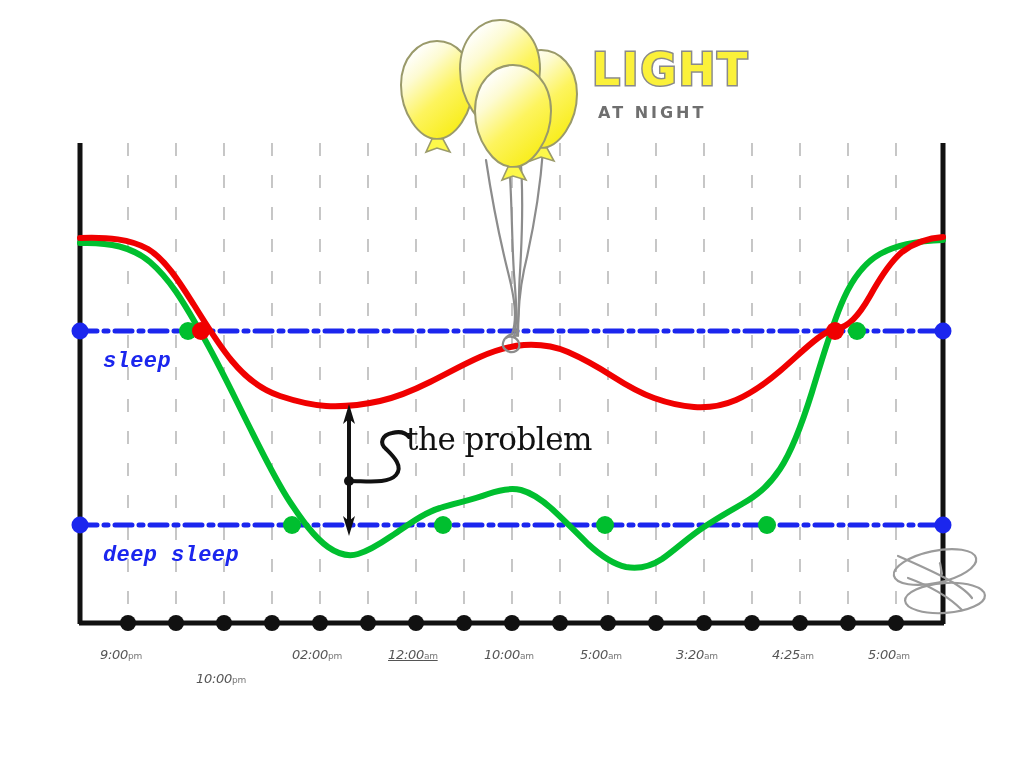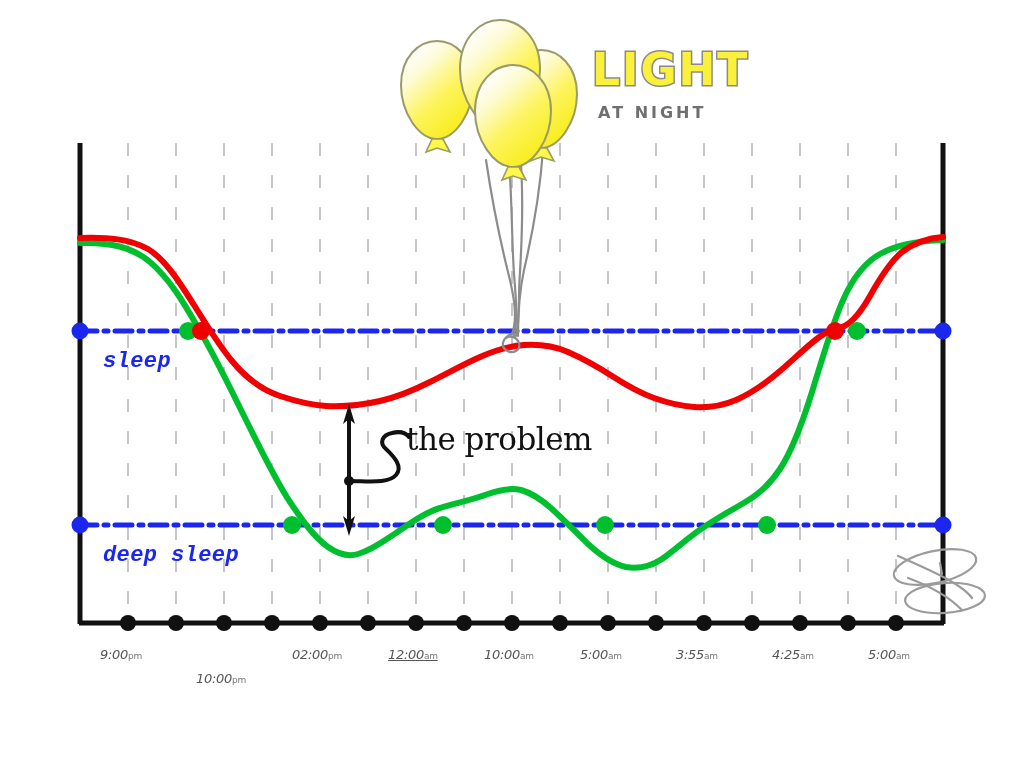--- a/index.html
+++ b/index.html
@@ -280,18 +280,18 @@
 
   <div class="txt problem-label" style="left:406px; top:424px;">the problem</div>
 
   <div id="xticks">
       <div class="txt axis-tick-label" style="left: 100px; top: 648px;"><span>9:00</span><span class="ampm">pm</span></div>
       <div class="txt axis-tick-label" style="left: 196px; top: 672px;"><span>10:00</span><span class="ampm">pm</span></div>
       <div class="txt axis-tick-label" style="left: 292px; top: 648px;"><span>02:00</span><span class="ampm">pm</span></div>
       <div class="txt axis-tick-label" style="left: 388px; top: 648px; text-decoration: underline;"><span>12:00</span><span class="ampm">am</span></div>
       <div class="txt axis-tick-label" style="left: 484px; top: 648px;"><span>10:00</span><span class="ampm">am</span></div>
       <div class="txt axis-tick-label" style="left: 580px; top: 648px;"><span>5:00</span><span class="ampm">am</span></div>
-      <div class="txt axis-tick-label" style="left: 676px; top: 648px;"><span>3:55</span><span class="ampm">am</span></div>
+      <div class="txt axis-tick-label" style="left: 676px; top: 648px;"><span>3:20</span><span class="ampm">am</span></div>
       <div class="txt axis-tick-label" style="left: 772px; top: 648px;"><span>4:25</span><span class="ampm">am</span></div>
       <div class="txt axis-tick-label" style="left: 868px; top: 648px;"><span>5:00</span><span class="ampm">am</span></div>
     </div>
 
 </div>
 
 </body></html>

